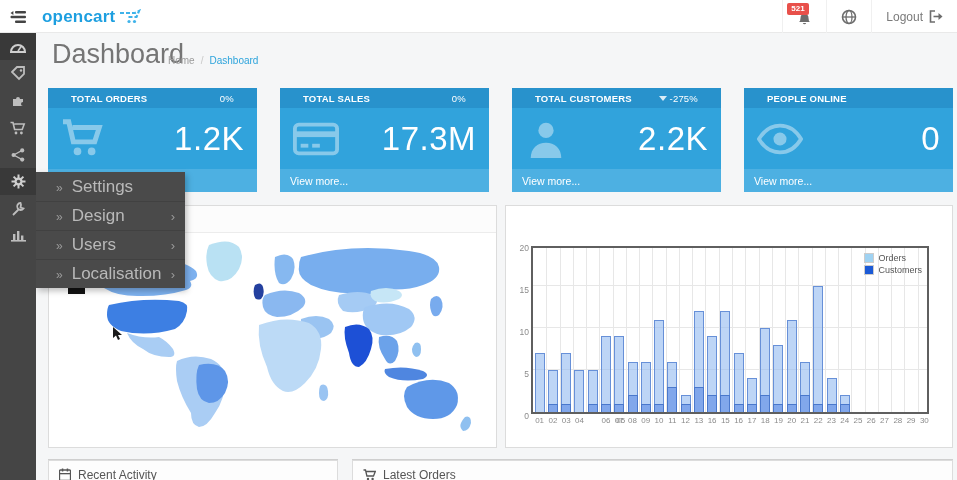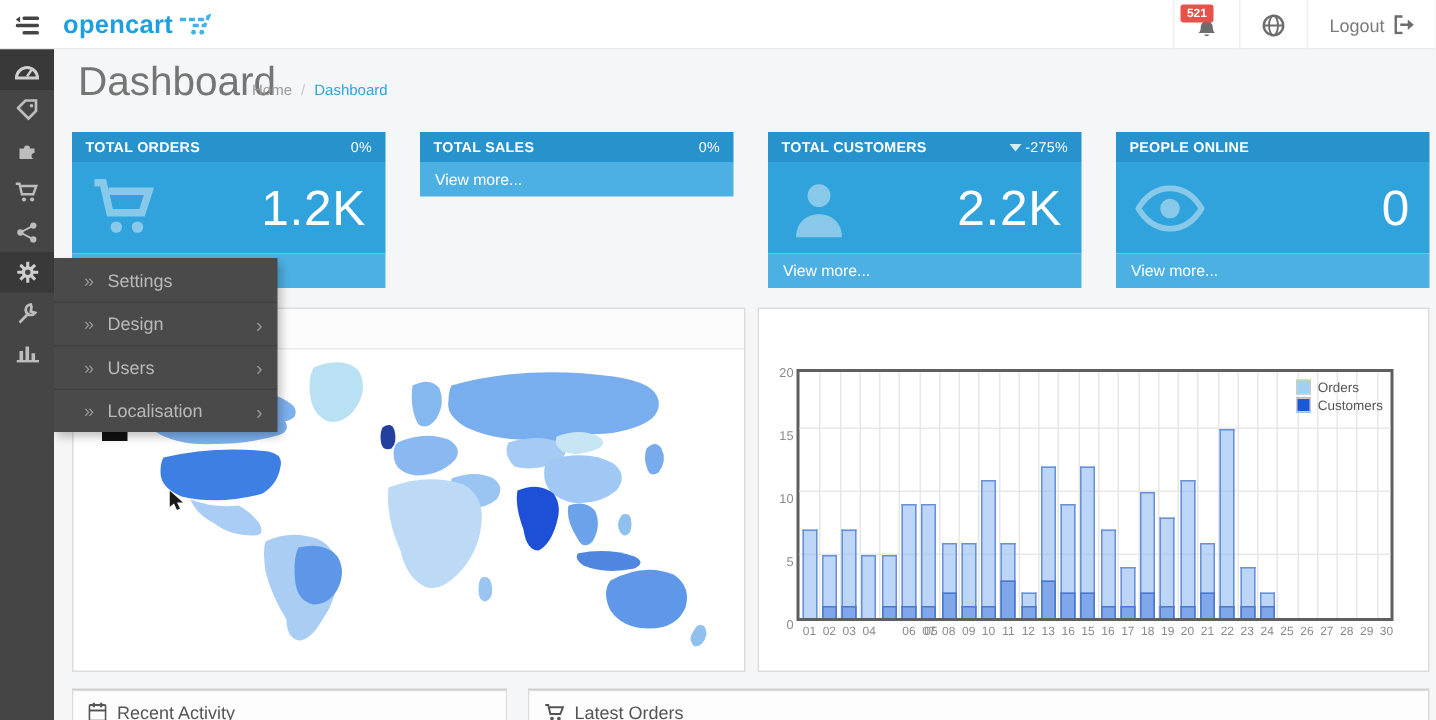--- a/index.html
+++ b/index.html
@@ -17,37 +17,37 @@
   .badge { position:absolute; left:4px; top:3px; background:#e8504a; color:#fff; font-size:8px; font-weight:bold; padding:1px 4px; border-radius:2px; line-height:10px; }
   .logout-cell { gap:6px; color:#7a7a7a; font-size:12px; cursor:pointer; }
 
   
   .sidebar { position:absolute; left:0; top:33px; width:36px; height:447px; background:#454545; z-index:45; }
   .side-item { width:36px; height:27px; display:flex; align-items:center; justify-content:center; cursor:pointer; }
   .side-item.active { background:#393939; }
 
   
   .submenu { position:absolute; left:36px; top:172px; width:149px; background:#4a4a4a; z-index:35; box-shadow:2px 3px 6px rgba(0,0,0,.25); }
-  .submenu-item { height:29px; display:flex; align-items:center; padding:0 10px 0 20px; color:#b9b9b9; font-size:12px; cursor:pointer; border-top:1px solid rgba(0,0,0,.12); }
+  .submenu-item { height:29px; display:flex; align-items:center; padding:0 10px 0 20px; color:#b9b9b9; font-size:17px; cursor:pointer; border-top:1px solid rgba(0,0,0,.12); }
   .submenu-item:first-child { border-top:none; }
   .submenu-item .dbl::before { content:"\00BB"; color:#9a9a9a; margin-right:9px; font-size:12px; }
   .submenu-item .grow { flex:1; }
   .submenu-item .child::after { content:"\203A"; color:#9a9a9a; font-size:13px; }
   .submenu-stub { position:absolute; left:68px; top:288px; width:17px; height:6px; background:#121212; z-index:34; }
 
   
   .page-head { position:absolute; left:36px; top:33px; right:0; height:52px; background:#f5f6f7; }
   .page-title { position:absolute; left:16px; top:6px; font-size:27px; color:#757575; font-weight:400; }
   .breadcrumb { position:absolute; left:132px; top:22px; font-size:10px; color:#9b9b9b; display:flex; gap:6px; align-items:center; }
   .breadcrumb .sep { color:#c9c9c9; }
   .breadcrumb .link { color:#2da4dc; cursor:pointer; }
 
   
   .tile { position:absolute; top:88px; width:209px; height:104px; color:#fff; cursor:default; }
-  .tile-head { height:20px; background:#2892cc; display:flex; align-items:center; justify-content:space-between; padding:0 9px; font-size:9.5px; font-weight:bold; letter-spacing:.2px; }
+  .tile-head { height:20px; background:#2892cc; display:flex; align-items:center; justify-content:space-between; padding:0 23px; font-size:9.5px; font-weight:bold; letter-spacing:.2px; }
   .tile-pct { font-weight:normal; font-size:9.5px; display:flex; align-items:center; gap:3px; }
   .caret-down { width:0; height:0; border-left:4px solid transparent; border-right:4px solid transparent; border-top:5px solid #d8ecf7; }
   .tile-body { height:61px; background:#31a3dc; display:flex; align-items:center; justify-content:space-between; padding:0 13px; }
   .tile-value { font-size:33px; font-weight:300; letter-spacing:.5px; }
   .tile-foot { height:23px; background:#4db0e2; display:flex; align-items:center; padding:0 10px; font-size:10.5px; cursor:pointer; }
   .tile-icon { opacity:.55; }
 
   
   .panel { position:absolute; background:#fff; border:1px solid #dcdcdc; }
   .panel-head { height:27px; border-bottom:1px solid #ececec; background:#fcfcfc; display:flex; align-items:center; padding:0 9px; gap:7px; font-size:12px; color:#555; }
@@ -108,20 +108,31 @@
       </span>
       <span class="tile-value">1.2K</span>
     </div>
     <div class="tile-foot">View more...</div>
   </div>
 
   <div class="tile" style="left:280px">
     <div class="tile-head">
       <span>TOTAL SALES</span>
       <span class="tile-pct">0%</span>
+    </div>
+    <div class="tile-body">
+      <span class="tile-icon">
+        <svg width="46" height="38" viewBox="0 0 24 19">
+            <rect x="1" y="2" width="22" height="15" rx="2" fill="none" stroke="#cfe9f7" stroke-width="2"></rect>
+            <rect x="1.5" y="5.5" width="21" height="3" fill="#cfe9f7"></rect>
+            <rect x="4" y="12" width="4" height="2" fill="#cfe9f7"></rect>
+            <rect x="10" y="12" width="4" height="2" fill="#cfe9f7"></rect>
+          </svg>
+      </span>
+      <span class="tile-value">17.3M</span>
     </div>
     <div class="tile-foot">View more...</div>
   </div>
 
   <div class="tile" style="left:512px">
     <div class="tile-head">
       <span>TOTAL CUSTOMERS</span>
       <span class="tile-pct">
           <span class="caret-down"></span>
           <span>-275%</span>

